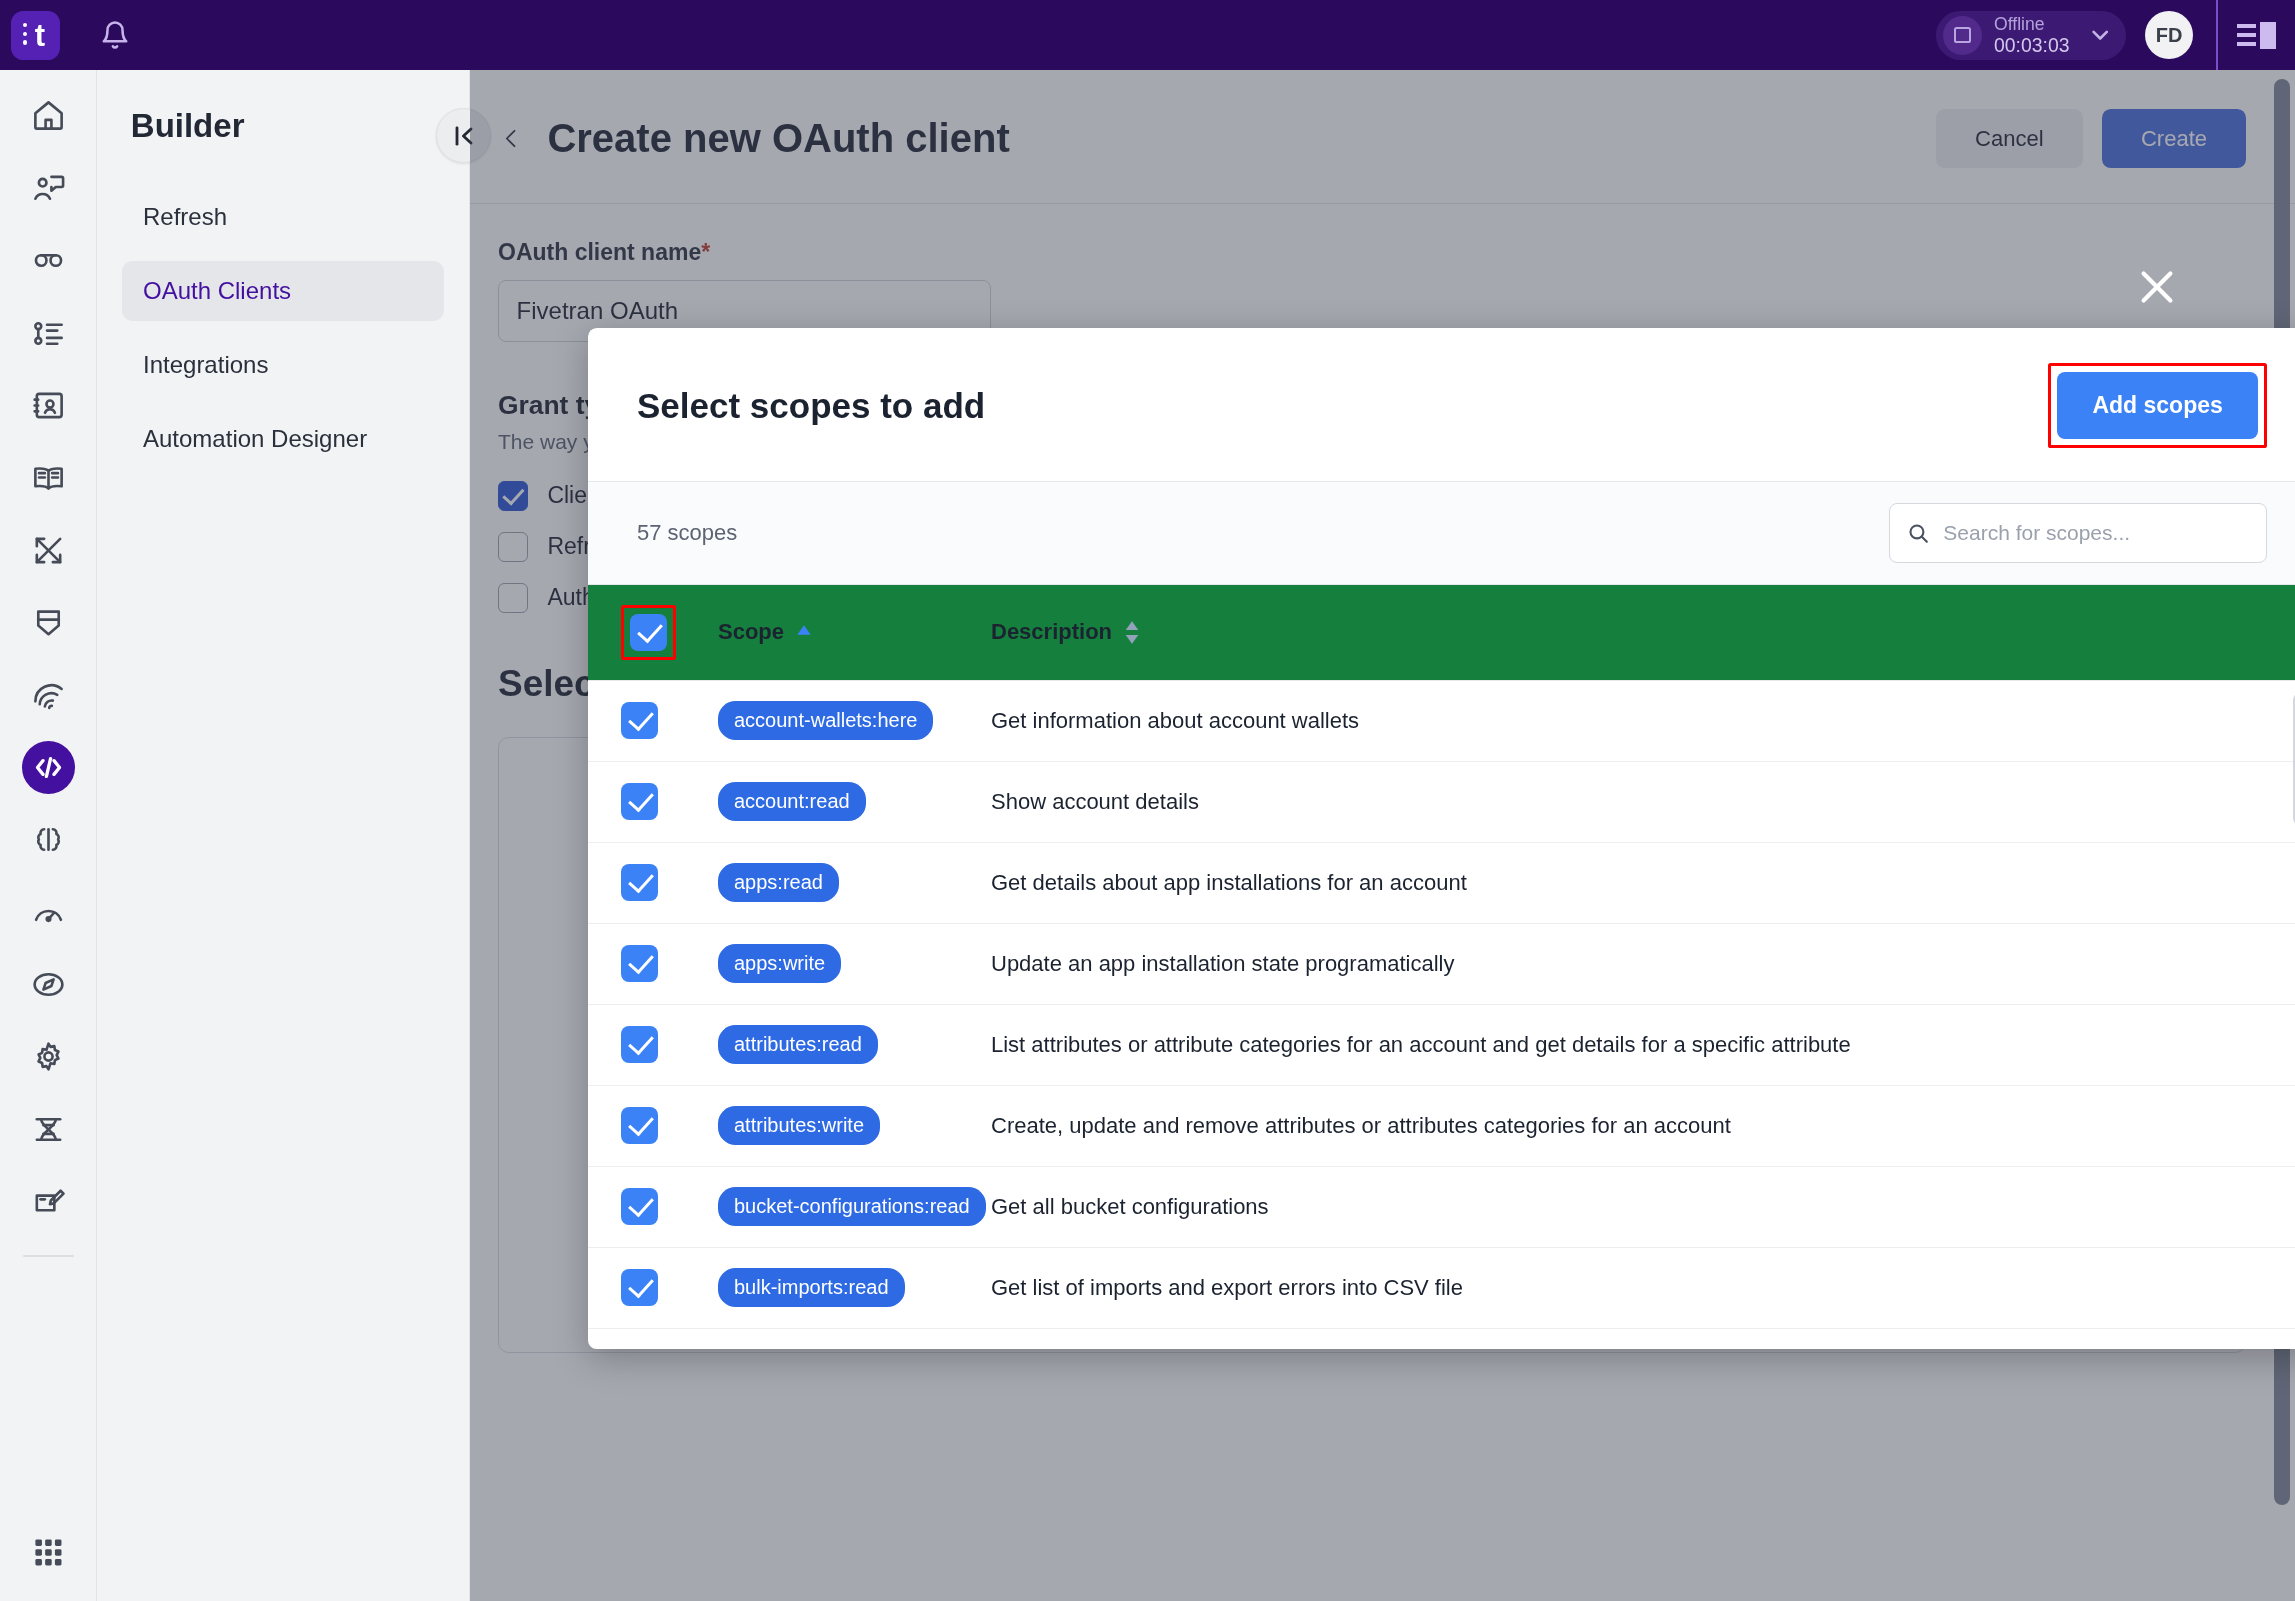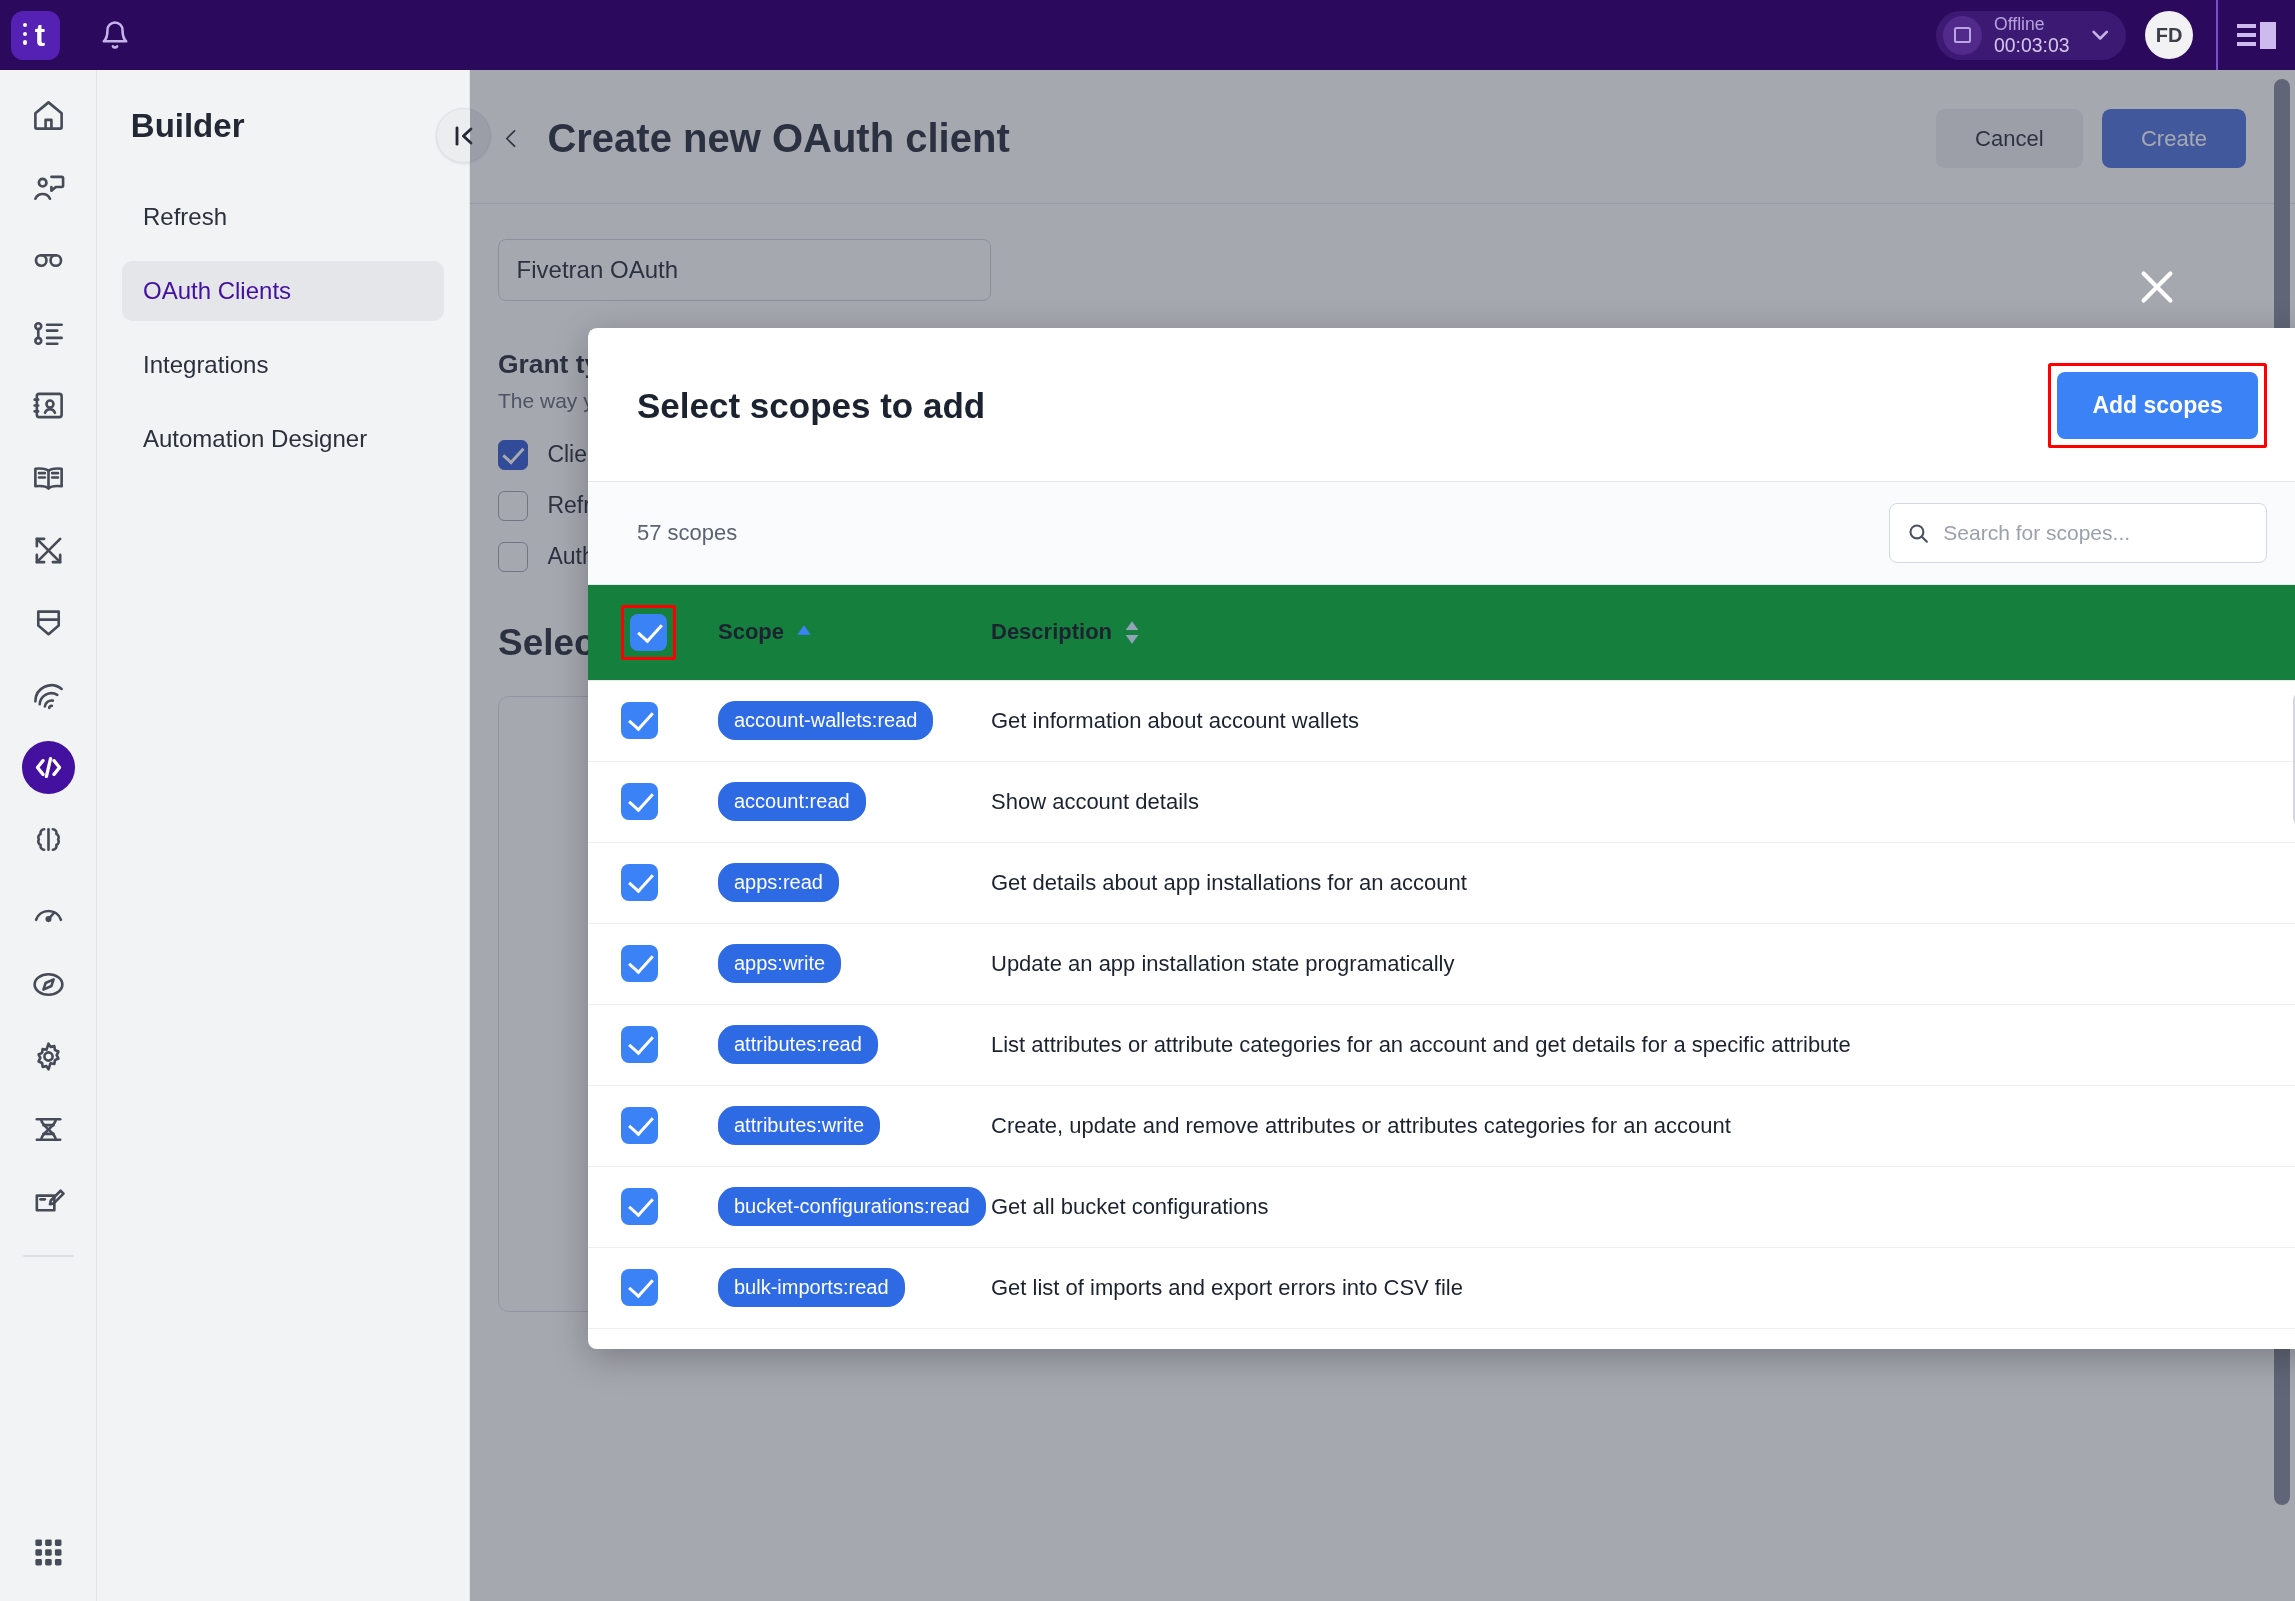--- a/index.html
+++ b/index.html
@@ -475,20 +475,23 @@
             <polyline points="15 5 8 12 15 19"></polyline>
           </svg>
       </span>
       <span class="page-title">Create new OAuth client</span>
       <span class="head-spacer"></span>
       <button class="btn btn-cancel">Cancel</button>
       <button class="btn btn-create">Create</button>
     </div>
 
     <div class="form-area">
+      <div class="field-label">
+        <span>OAuth client name</span><span class="req">*</span>
+      </div>
       <input class="text-input" value="Fivetran OAuth" style="">
 
       <div class="section-title">Grant types</div>
       <div class="section-sub">The way your app gets an access token</div>
 
       <div class="checkrow">
         <span class="cbox checked"></span>
         <span>Client credentials</span>
       </div>
       <div class="checkrow">
@@ -570,21 +573,21 @@
       </div>
     </div>
 
     <div class="table-body">
 
       <div class="trow">
         <div class="col-check">
             <span class="cb-blue"></span>
           </div>
         <div class="col-scope">
-            <span class="chip">account-wallets:read</span>
+            <span class="chip">account-wallets:here</span>
           </div>
         <div class="col-desc">
             <span class="desc">Get information about account wallets</span>
           </div>
       </div>
 
       <div class="trow">
         <div class="col-check">
             <span class="cb-blue"></span>
           </div>

